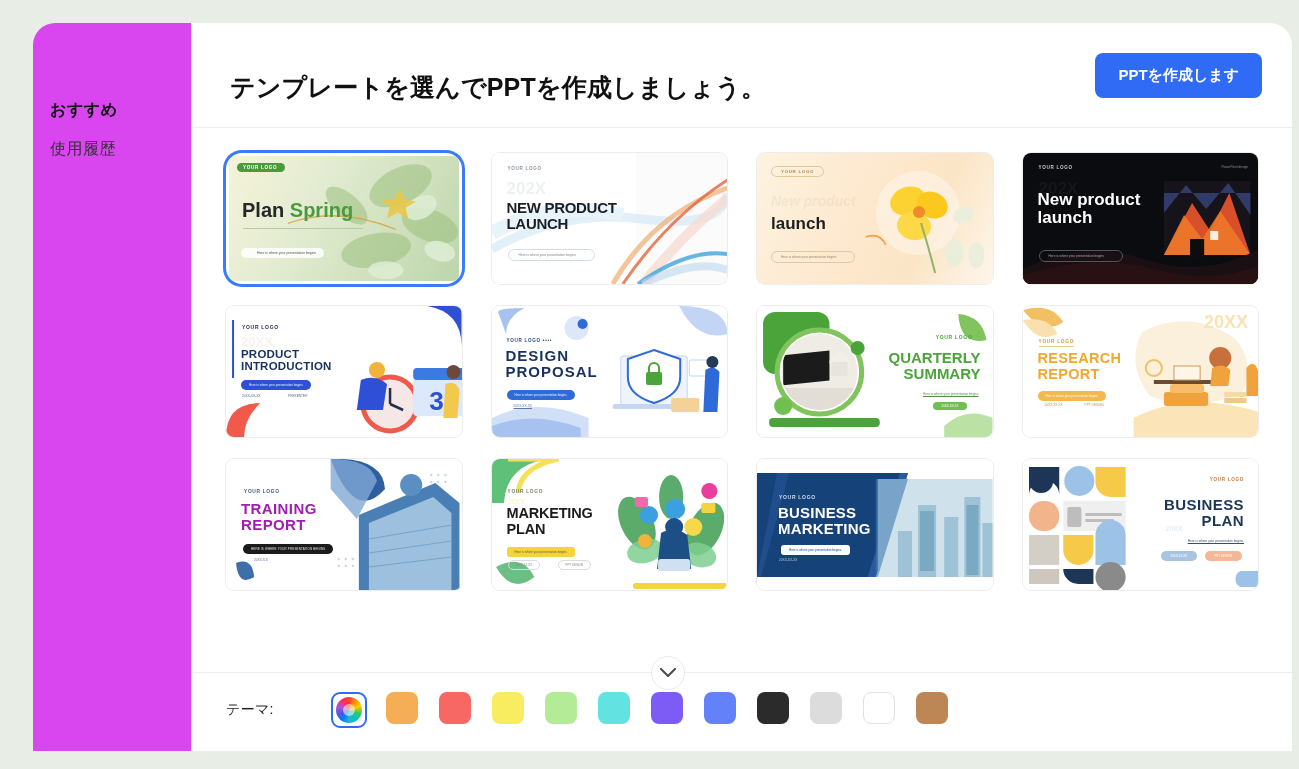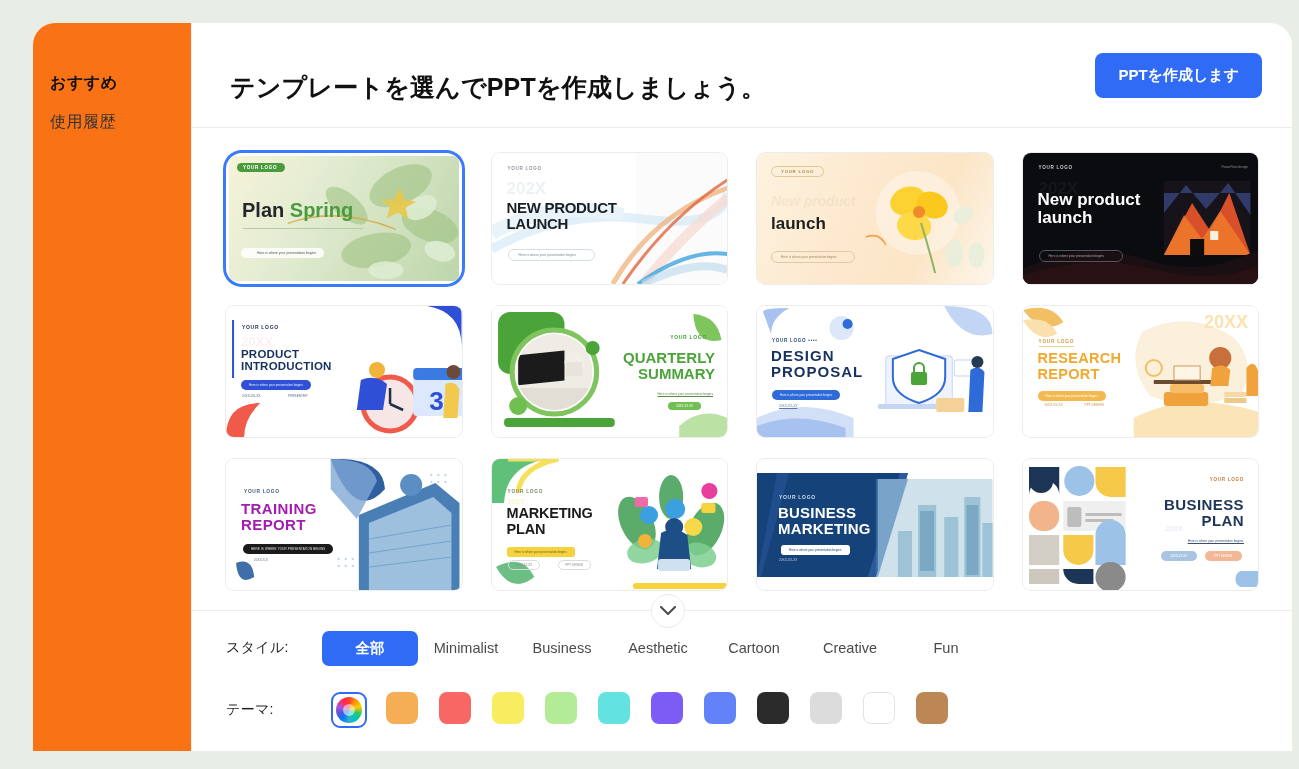--- a/index.html
+++ b/index.html
@@ -15,23 +15,23 @@
     width: 1259px; height: 728px;
     background: #ffffff;
     border-radius: 22px 22px 0 0;
     overflow: hidden;
     display: flex;
   }
   
   .sidebar {
     width: 159px;
     flex: 0 0 159px;
-    background: #f97316;
+    background: #d946ef;
     border-right: 1px solid #eeeeee;
-    padding-top: 41px;
+    padding-top: 68px;
   }
   .sidebar-item {
     padding: 9px 0 9px 17px;
     font-size: 16px;
     color: #1a1a1a;
     cursor: pointer;
     letter-spacing: .5px;
   }
   .sidebar-item.active { font-weight: 700; color: #111; }
   .sidebar-item.inactive { font-weight: 400; color: #333; }
@@ -323,48 +323,20 @@
               <path d="M134 74 q14 -6 26 4 l-4 26 l-26 0Z" fill="#2f4fd6"></path>
               <path d="M218 78 q10 -4 14 6 l-2 28 l-14 0Z" fill="#f2c94c"></path>
               <circle cx="226" cy="66" r="7" fill="#6b4a3a"></circle>
             </svg>
             <div class="t-logo" style="left:16px;top:18px;color:#1a2b4a;font-size:5px;">YOUR LOGO</div>
             <div class="t-ghost" style="left:15px;top:28px;font-size:13px;color:#f3d8d4;">20XX</div>
             <div class="t-title" style="left:15px;top:42px;font-size:11.5px;color:#17305e;letter-spacing:.2px;"><span>PRODUCT</span><br><span>INTRODUCTION</span></div>
             <div style="position:absolute;left:15px;top:74px;background:#2f4fd6;color:#e7eeff;border-radius:10px;padding:3px 8px;font-size:3.1px;">Here is where your presentation begins</div>
             <div style="position:absolute;left:16px;top:88px;font-size:3.2px;color:#5a6a84;">20XX-XX-XX</div>
             <div style="position:absolute;left:62px;top:88px;font-size:3.2px;color:#5a6a84;">PRESENTER</div>
-          </div>
-        </div>
-
-        <div class="card">
-          <div class="thumb" style="background:#ffffff;">
-            <svg viewBox="0 0 234 131" preserveAspectRatio="none" style="position:absolute;inset:0;width:100%;height:100%">
-              <rect x="6" y="6" width="66" height="62" rx="12" fill="#4aa43a"></rect>
-              <circle cx="62" cy="66" r="42" fill="#ffffff" stroke="#7fc45c" stroke-width="5"></circle>
-              <clipPath id="c6">
-                  <circle cx="62" cy="66" r="38"></circle>
-                </clipPath>
-              <g clip-path="url(#c6)">
-                <rect x="24" y="28" width="76" height="76" fill="#efece6"></rect>
-                <rect x="26" y="52" width="46" height="30" fill="#1b1b1b" transform="skewY(-6)"></rect>
-                <rect x="24" y="82" width="76" height="22" fill="#e2ded6"></rect>
-                <circle cx="82" cy="56" r="10" fill="#f2efe9"></circle>
-                <rect x="74" y="56" width="16" height="14" fill="#e8e4dc"></rect>
-              </g>
-              <circle cx="100" cy="42" r="7" fill="#4aa43a"></circle>
-              <circle cx="26" cy="100" r="9" fill="#6fc050"></circle>
-              <path d="M200 8 q24 2 28 26 q-26 6 -28 -26Z" fill="#7fc45c"></path>
-              <path d="M186 120 q22 -20 48 -8 L234 131 L186 131Z" fill="#9fd47f" opacity=".7"></path>
-              <rect x="12" y="112" width="110" height="9" rx="4" fill="#4aa43a"></rect>
-            </svg>
-            <div class="t-logo" style="right:20px;top:28px;color:#4aa43a;font-size:5px;">YOUR LOGO</div>
-            <div class="t-title" style="right:12px;top:44px;font-size:15px;color:#4aa43a;text-align:right;"><span>QUARTERLY</span><br><span>SUMMARY</span></div>
-            <div style="position:absolute;right:14px;top:86px;font-size:3.2px;color:#5c8a4a;text-decoration:underline;">Here is where your presentation begins</div>
-            <div style="position:absolute;right:26px;top:96px;background:#6fc050;color:#fff;border-radius:8px;padding:2px 8px;font-size:3px;">20XX.XX.XX</div>
           </div>
         </div>
 
         <div class="card">
           <div class="thumb" style="background:#ffffff;">
             <svg viewBox="0 0 234 131" preserveAspectRatio="none" style="position:absolute;inset:0;width:100%;height:100%">
               <path d="M6 6 q0 -4 26 -4 q-18 10 -18 26 Z" fill="#a8c2f0"></path>
               <path d="M186 0 q48 0 48 28 q-30 8 -48 -28Z" fill="#c3d5f5"></path>
               <circle cx="84" cy="22" r="12" fill="#dce7fa"></circle>
               <circle cx="90" cy="18" r="5" fill="#2f6bd8"></circle>
@@ -377,20 +349,48 @@
               <path d="M156 66 v-4 a5 5 0 0 1 10 0 v4" stroke="#4aa43a" stroke-width="2" fill="none"></path>
               <rect x="196" y="54" width="22" height="16" rx="2" fill="#fff" stroke="#c6d6f2"></rect>
               <rect x="178" y="92" width="28" height="14" rx="2" fill="#f5d19a"></rect>
               <path d="M212 64 q8 -6 14 2 l-2 40 l-14 0Z" fill="#2f6bd8"></path>
               <circle cx="219" cy="56" r="6" fill="#243b55"></circle>
             </svg>
             <div class="t-logo" style="left:15px;top:32px;color:#2b4a7a;font-size:4.6px;">YOUR LOGO ••••</div>
             <div class="t-title" style="left:14px;top:42px;font-size:15px;color:#17325e;letter-spacing:1px;"><span>DESIGN</span><br><span>PROPOSAL</span></div>
             <div style="position:absolute;left:15px;top:84px;background:#2f6bd8;color:#e7eeff;border-radius:9px;padding:3px 8px;font-size:3px;">Here is where your presentation begins</div>
             <div style="position:absolute;left:22px;top:98px;font-size:3.2px;color:#5a7ba8;text-decoration:underline;">20XX-XX-XX</div>
+          </div>
+        </div>
+
+        <div class="card">
+          <div class="thumb" style="background:#ffffff;">
+            <svg viewBox="0 0 234 131" preserveAspectRatio="none" style="position:absolute;inset:0;width:100%;height:100%">
+              <rect x="6" y="6" width="66" height="62" rx="12" fill="#4aa43a"></rect>
+              <circle cx="62" cy="66" r="42" fill="#ffffff" stroke="#7fc45c" stroke-width="5"></circle>
+              <clipPath id="c6">
+                  <circle cx="62" cy="66" r="38"></circle>
+                </clipPath>
+              <g clip-path="url(#c6)">
+                <rect x="24" y="28" width="76" height="76" fill="#efece6"></rect>
+                <rect x="26" y="52" width="46" height="30" fill="#1b1b1b" transform="skewY(-6)"></rect>
+                <rect x="24" y="82" width="76" height="22" fill="#e2ded6"></rect>
+                <circle cx="82" cy="56" r="10" fill="#f2efe9"></circle>
+                <rect x="74" y="56" width="16" height="14" fill="#e8e4dc"></rect>
+              </g>
+              <circle cx="100" cy="42" r="7" fill="#4aa43a"></circle>
+              <circle cx="26" cy="100" r="9" fill="#6fc050"></circle>
+              <path d="M200 8 q24 2 28 26 q-26 6 -28 -26Z" fill="#7fc45c"></path>
+              <path d="M186 120 q22 -20 48 -8 L234 131 L186 131Z" fill="#9fd47f" opacity=".7"></path>
+              <rect x="12" y="112" width="110" height="9" rx="4" fill="#4aa43a"></rect>
+            </svg>
+            <div class="t-logo" style="right:20px;top:28px;color:#4aa43a;font-size:5px;">YOUR LOGO</div>
+            <div class="t-title" style="right:12px;top:44px;font-size:15px;color:#4aa43a;text-align:right;"><span>QUARTERLY</span><br><span>SUMMARY</span></div>
+            <div style="position:absolute;right:14px;top:86px;font-size:3.2px;color:#5c8a4a;text-decoration:underline;">Here is where your presentation begins</div>
+            <div style="position:absolute;right:26px;top:96px;background:#6fc050;color:#fff;border-radius:8px;padding:2px 8px;font-size:3px;">20XX.XX.XX</div>
           </div>
         </div>
 
         <div class="card">
           <div class="thumb" style="background:#ffffff;">
             <svg viewBox="0 0 234 131" preserveAspectRatio="none" style="position:absolute;inset:0;width:100%;height:100%">
               <path d="M0 4 q28 -8 40 12 q-20 14 -40 -12Z" fill="#f2c063"></path>
               <path d="M0 14 q26 -4 34 14 q-20 10 -34 -14Z" fill="#fae0ae"></path>
               <path d="M118 26 q46 -24 92 6 q22 24 8 54 q-44 22 -92 4 q-24 -32 -8 -64Z" fill="#fbf0dc"></path>
               <path d="M110 112 q54 -28 124 -6 L234 131 L110 131Z" fill="#f8d89a" opacity=".7"></path>
@@ -545,30 +545,20 @@
       </div>
     </div>
 
     <div class="footer">
       <div class="expander">
         <svg width="16" height="10" viewBox="0 0 16 10">
           <path d="M1 1 L8 8 L15 1" stroke="#4a4a4a" stroke-width="2" fill="none" stroke-linecap="round" stroke-linejoin="round"></path>
         </svg>
       </div>
 
-      <div class="filter-row">
-        <div class="filter-label">スタイル:</div>
-        <div class="chip active">全部</div>
-        <div class="chip">Minimalist</div>
-        <div class="chip">Business</div>
-        <div class="chip">Aesthetic</div>
-        <div class="chip">Cartoon</div>
-        <div class="chip">Creative</div>
-        <div class="chip">Fun</div>
-      </div>
 
       <div class="filter-row">
         <div class="filter-label">テーマ:</div>
         <div class="swatches">
           <div class="sw-wrap selected">
             <div class="sw-sel-ring">
               <div class="color-wheel"></div>
             </div>
           </div>
           <div class="sw-wrap">

